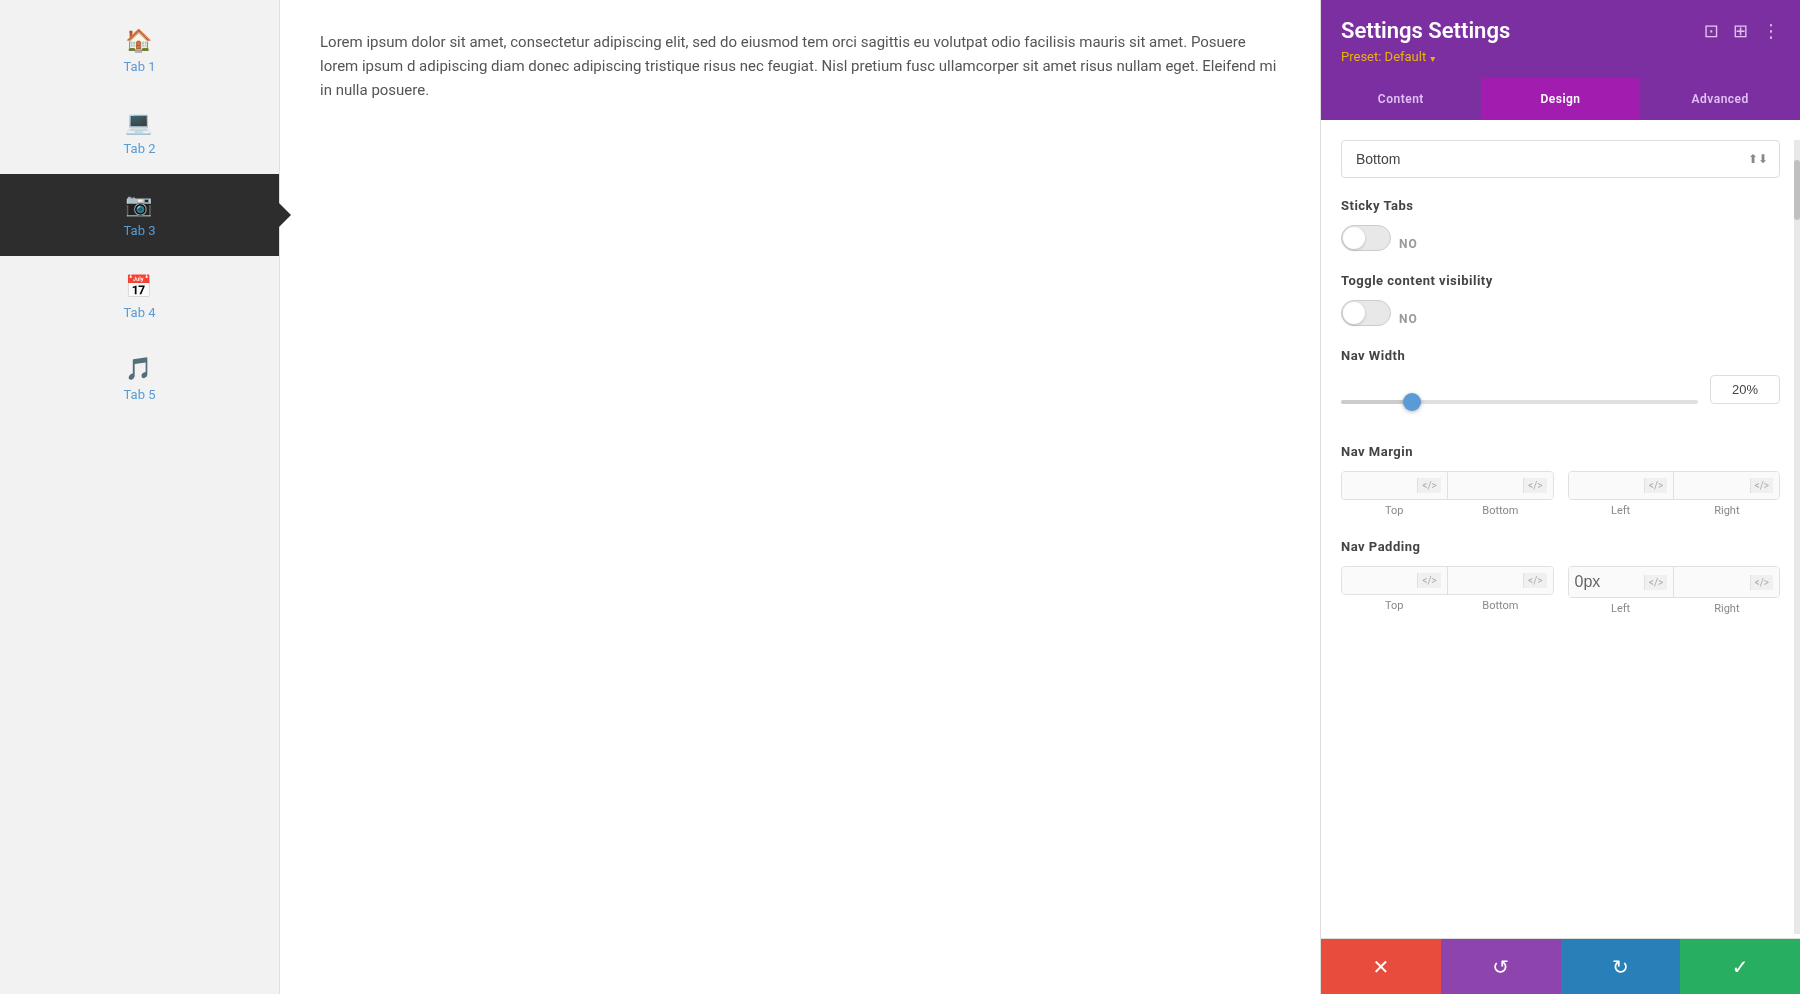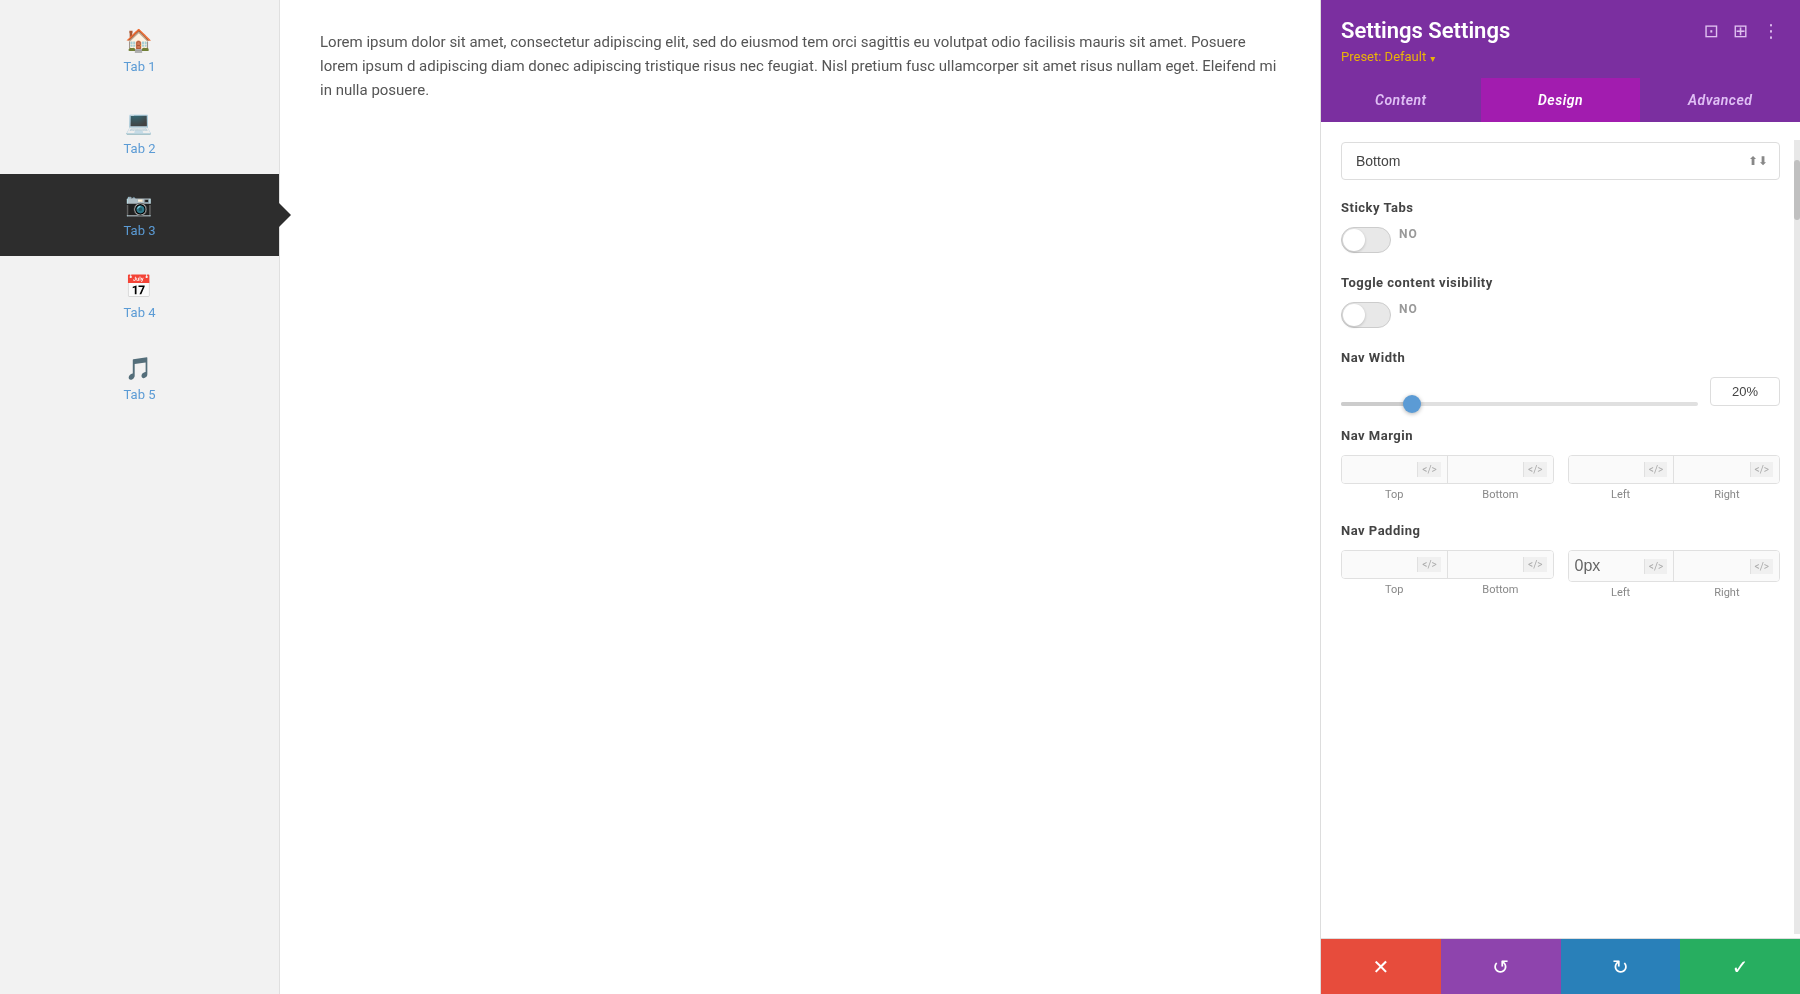--- a/index.html
+++ b/index.html
@@ -137,26 +137,25 @@
 
     .settings-tabs {
       display: flex;
       background: #7b2fa0;
     }
 
     .settings-tab {
       flex: 1;
       padding: 14px 10px;
       text-align: center;
-      font-size: 14px;
+      font-size: 12px;
       font-weight: 600;
       color: #e0c0f5;
       cursor: pointer;
       letter-spacing: 0.5px;
-      font-style: italic;
     }
 
     .settings-tab.active {
       background: #a21caf;
       color: #fff;
     }
 
     
     .settings-body {
       flex: 1;
@@ -220,21 +219,21 @@
       text-transform: none;
     }
 
     
     .toggle-row {
       margin-bottom: 22px;
     }
 
     .toggle-switch {
       display: flex;
-      align-items: flex-start;
+      align-items: flex-end;
       gap: 8px;
     }
 
     .toggle-track {
       width: 50px;
       height: 26px;
       background: #e8e8e8;
       border-radius: 13px;
       position: relative;
       cursor: pointer;
@@ -254,21 +253,21 @@
 
     .toggle-label-text {
       font-size: 12px;
       font-weight: 700;
       color: #999;
       letter-spacing: 1px;
     }
 
     
     .slider-section {
-      margin-bottom: 22px;
+      margin-bottom: 40px;
     }
 
     .slider-row {
       display: flex;
       align-items: flex-end;
       gap: 12px;
     }
 
     .slider-track {
       flex: 1;

